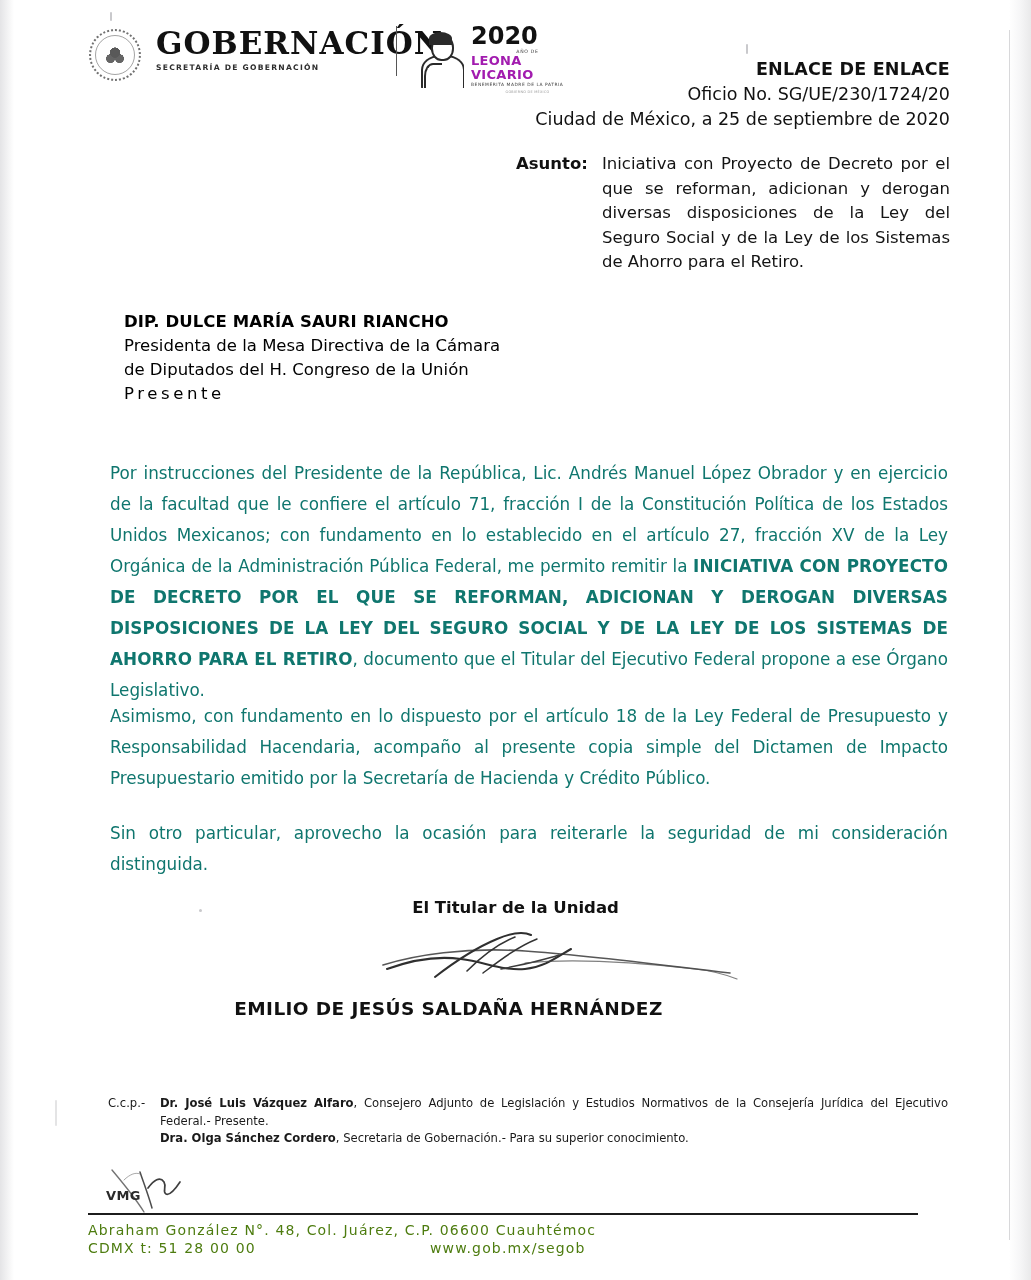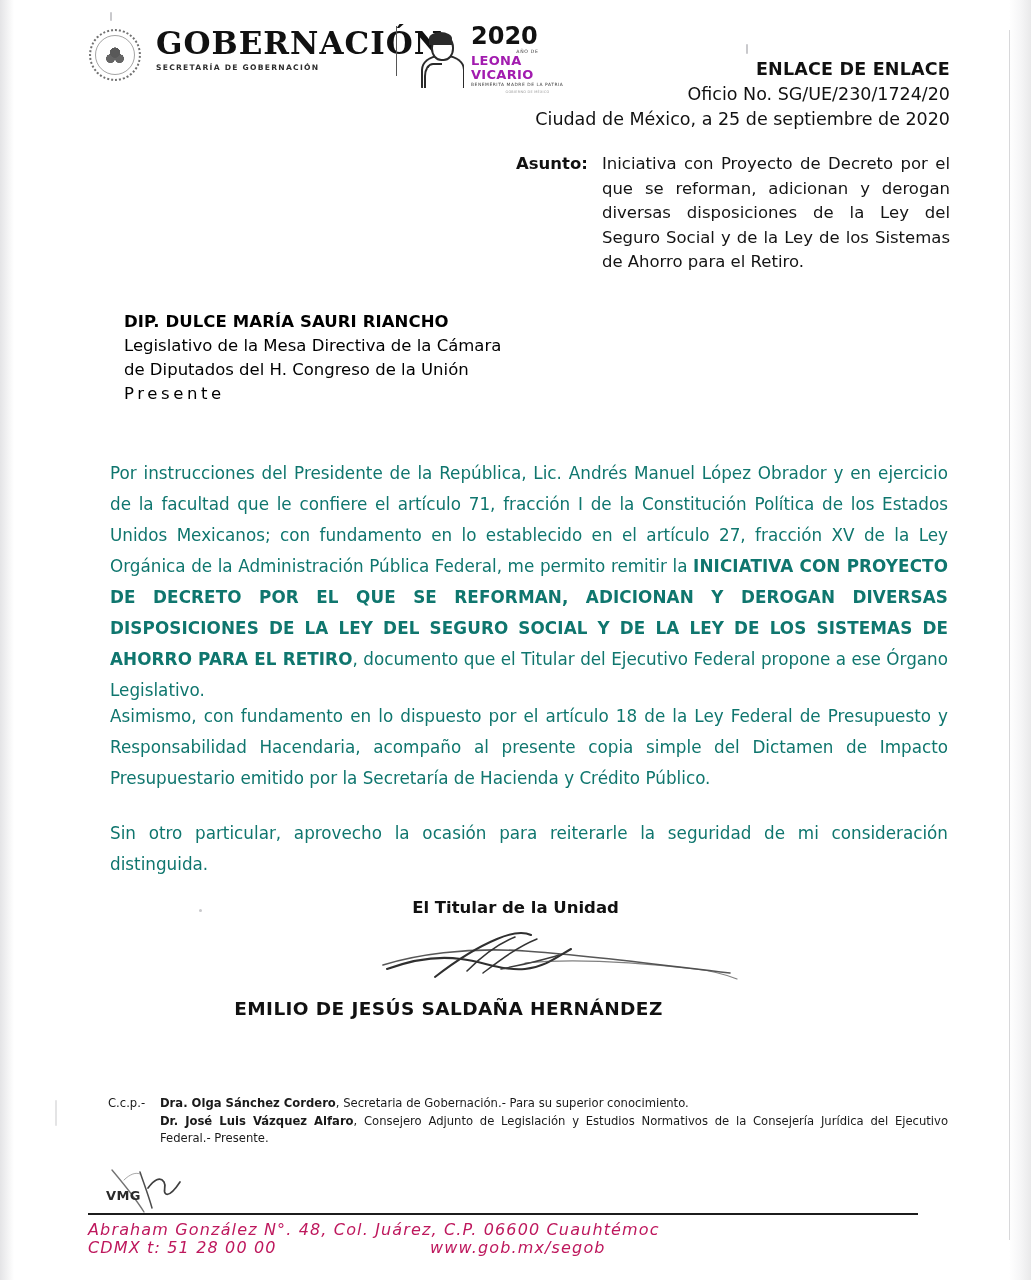--- a/index.html
+++ b/index.html
@@ -361,25 +361,24 @@
     left: 88px;
     width: 830px;
     height: 2.4px;
     background: #1c1c1c;
   }
   .footer {
     position: absolute;
     top: 1221px;
     left: 88px;
     width: 860px;
-    font-size: 16px;
+    font-size: 14px;
     line-height: 18px;
     letter-spacing: 1.15px;
-    color: #be185d;
-    font-style: italic;
+    color: #4d7c0f;
   }
   .footer-line2 {
     display: flex;
     gap: 32px;
   }
   .footer-line2 .phone { flex: 0 0 310px; }
 </style>
 </head>
 <body>
 
@@ -429,21 +428,21 @@
     <div class="city-date">Ciudad de México, a 25 de septiembre de 2020</div>
   </div>
 
   <div class="asunto">
     <div class="asunto-label">Asunto:</div>
     <div class="asunto-text">Iniciativa con Proyecto de Decreto por el que se reforman, adicionan y derogan diversas disposiciones de la Ley del Seguro Social y de la Ley de los Sistemas de Ahorro para el Retiro.</div>
   </div>
 
   <div class="addressee">
     <div class="name">DIP. DULCE MARÍA SAURI RIANCHO</div>
-    <div>Legislativo de la Mesa Directiva de la Cámara</div>
+    <div>Presidenta de la Mesa Directiva de la Cámara</div>
     <div>de Diputados del H. Congreso de la Unión</div>
     <div class="presente">Presente</div>
   </div>
 
   <div class="body-text p1">
     <span>Por instrucciones del Presidente de la República, Lic. Andrés Manuel López Obrador y en ejercicio de la facultad que le confiere el artículo 71, fracción I de la Constitución Política de los Estados Unidos Mexicanos; con fundamento en lo establecido en el artículo 27, fracción XV de la Ley Orgánica de la Administración Pública Federal, me permito remitir la </span><b>INICIATIVA CON PROYECTO DE DECRETO POR EL QUE SE REFORMAN, ADICIONAN Y DEROGAN DIVERSAS DISPOSICIONES DE LA LEY DEL SEGURO SOCIAL Y DE LA LEY DE LOS SISTEMAS DE AHORRO PARA EL RETIRO</b><span>, documento que el Titular del Ejecutivo Federal propone a ese Órgano Legislativo.</span>
   </div>
 
   <div class="body-text p2">Asimismo, con fundamento en lo dispuesto por el artículo 18 de la Ley Federal de Presupuesto y Responsabilidad Hacendaria, acompaño al presente copia simple del Dictamen de Impacto Presupuestario emitido por la Secretaría de Hacienda y Crédito Público.</div>
 
@@ -462,24 +461,24 @@
       <path d="M150 38 C 190 34, 250 36, 320 44 C 338 46, 352 50, 362 54" stroke="#4a4a4a" stroke-width="1.2" fill="none" stroke-linecap="round" opacity=".7"></path>
     </svg>
   </div>
 
   <div class="sig-name">EMILIO DE JESÚS SALDAÑA HERNÁNDEZ</div>
 
   <div class="ccp">
     <div class="ccp-label">C.c.p.-</div>
     <div class="ccp-list">
       <div class="ccp-item">
-        <b>Dra. Olga Sánchez Cordero</b><span>, Secretaria de Gobernación.- Para su superior conocimiento.</span>
+        <b>Dr. José Luis Vázquez Alfaro</b><span>, Consejero Adjunto de Legislación y Estudios Normativos de la Consejería Jurídica del Ejecutivo Federal.- Presente.</span>
       </div>
       <div class="ccp-item">
-        <b>Dr. José Luis Vázquez Alfaro</b><span>, Consejero Adjunto de Legislación y Estudios Normativos de la Consejería Jurídica del Ejecutivo Federal.- Presente.</span>
+        <b>Dra. Olga Sánchez Cordero</b><span>, Secretaria de Gobernación.- Para su superior conocimiento.</span>
       </div>
     </div>
   </div>
 
   <div class="initials">
     <svg width="90" height="46" viewBox="0 0 90 46" fill="none" style="position:absolute;left:0;top:0;">
       <path d="M8 2 C 18 14, 30 28, 40 44" stroke="#5a5a5a" stroke-width="1.4" fill="none" stroke-linecap="round" opacity=".85"></path>
       <path d="M36 4 C 40 16, 44 26, 48 40" stroke="#4d4d4d" stroke-width="1.5" fill="none" stroke-linecap="round"></path>
       <path d="M44 20 C 50 12, 56 8, 60 14 C 63 19, 58 24, 62 26 C 66 28, 72 20, 76 14" stroke="#3f3f3f" stroke-width="1.7" fill="none" stroke-linecap="round"></path>
       <path d="M20 12 C 26 6, 32 4, 36 6" stroke="#6f6f6f" stroke-width="1" fill="none" stroke-linecap="round" opacity=".6"></path>

